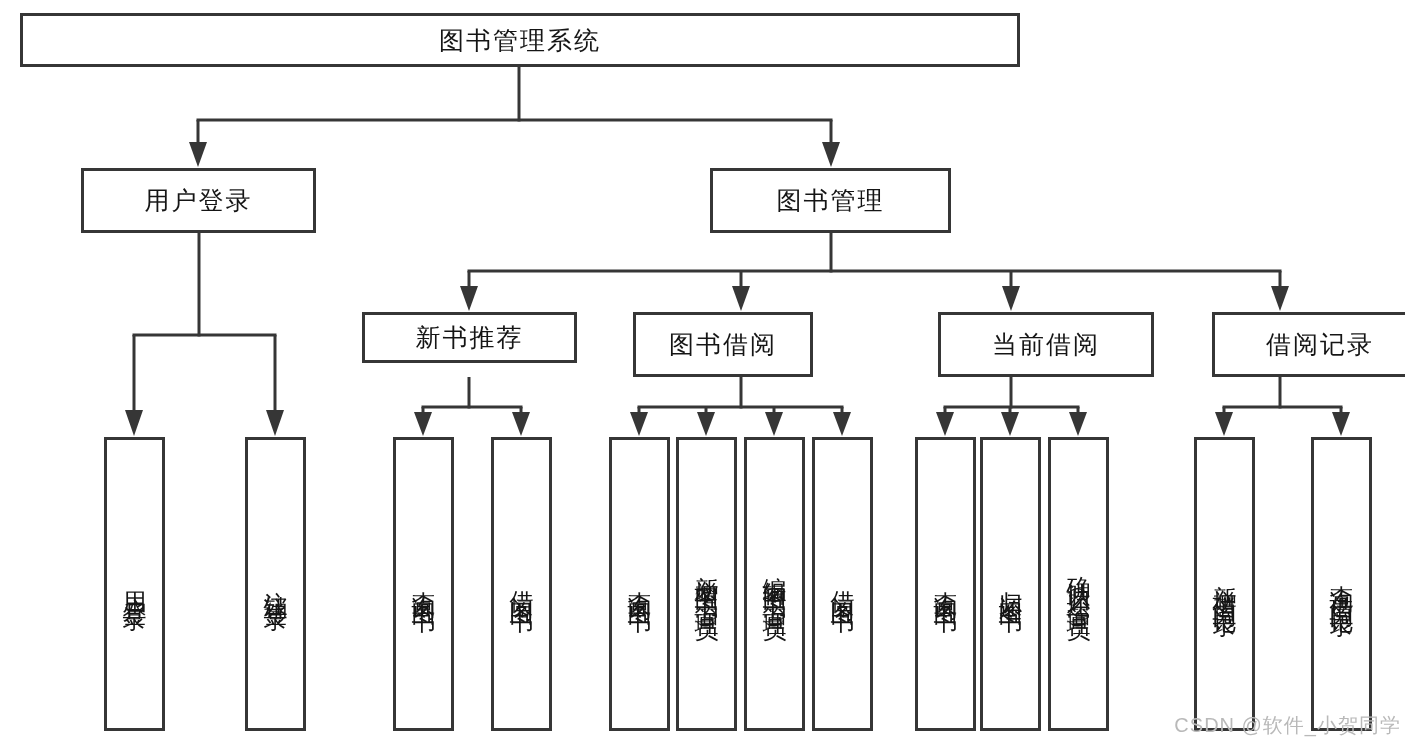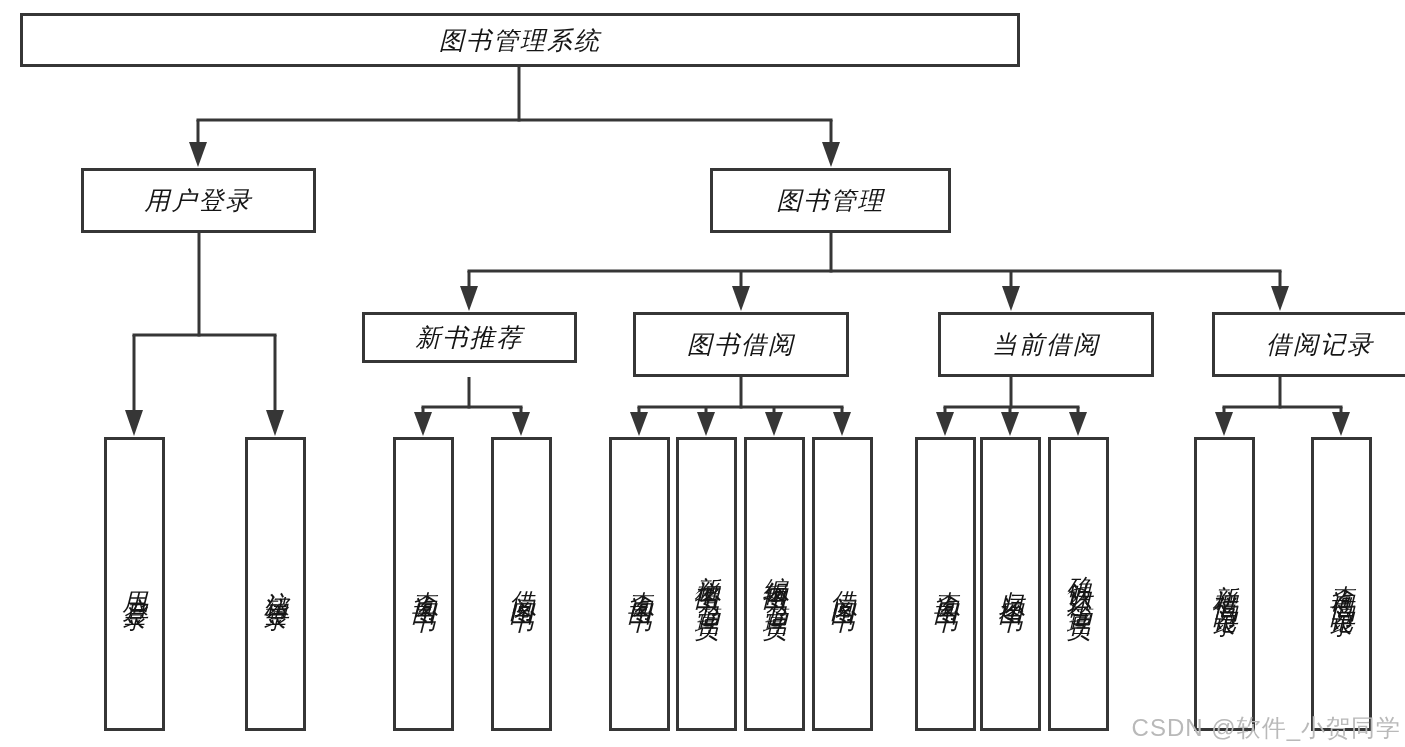--- a/index.html
+++ b/index.html
@@ -30,38 +30,37 @@
   .box {
     position: absolute;
     box-sizing: border-box;
     border: 3px solid var(--line);
     background: var(--box-bg);
     display: flex;
     align-items: center;
     justify-content: center;
     text-align: center;
     color: var(--text);
-    font-style: italic;
   }
   .box.h {
     font-size: 25px;
     letter-spacing: 2px;
     line-height: 1;
   }
   .box.v {
     writing-mode: vertical-rl;
     font-size: 24px;
     letter-spacing: 6px;
     line-height: 1;
   }
   .watermark {
     position: absolute;
     right: 4px;
     top: 712px;
-    font-size: 24px;
+    font-size: 20px;
     letter-spacing: 1px;
     color: var(--watermark);
     z-index: 5;
     white-space: nowrap;
   }
 </style>
 </head>
 <body>
 
 <div class="stage">
@@ -141,21 +140,21 @@
       <polygon points="1332,412 1350,412 1341,436"></polygon>
     </g>
   </svg>
 
   <div class="box h" style="left:20px; top:13px; width:1000px; height:54px;">图书管理系统</div>
 
   <div class="box h" style="left:81px; top:168px; width:235px; height:65px;">用户登录</div>
   <div class="box h" style="left:710px; top:168px; width:241px; height:65px;text-align:center;">图书管理</div>
 
   <div class="box h" style="left:362px; top:312px; width:215px; height:51px;">新书推荐</div>
-  <div class="box h" style="left:633px; top:312px; width:216px; height:65px;">图书借阅</div>
+  <div class="box h" style="left:633px; top:312px; width:180px; height:65px;">图书借阅</div>
   <div class="box h" style="left:903px; top:312px; width:216px; height:65px;margin-left:35px;">当前借阅</div>
   <div class="box h" style="left:1212px; top:312px; width:216px; height:65px;">借阅记录</div>
 
   <div class="box v" style="left:104px; top:437px; width:61px; height:294px;">用户登录</div>
   <div class="box v" style="left:245px; top:437px; width:61px; height:294px;">注销登录</div>
 
   <div class="box v" style="left:393px; top:437px; width:61px; height:294px;">查询图书</div>
   <div class="box v" style="left:491px; top:437px; width:61px; height:294px;">借阅图书</div>
 
   <div class="box v" style="left:609px; top:437px; width:61px; height:294px;">查询图书</div>

